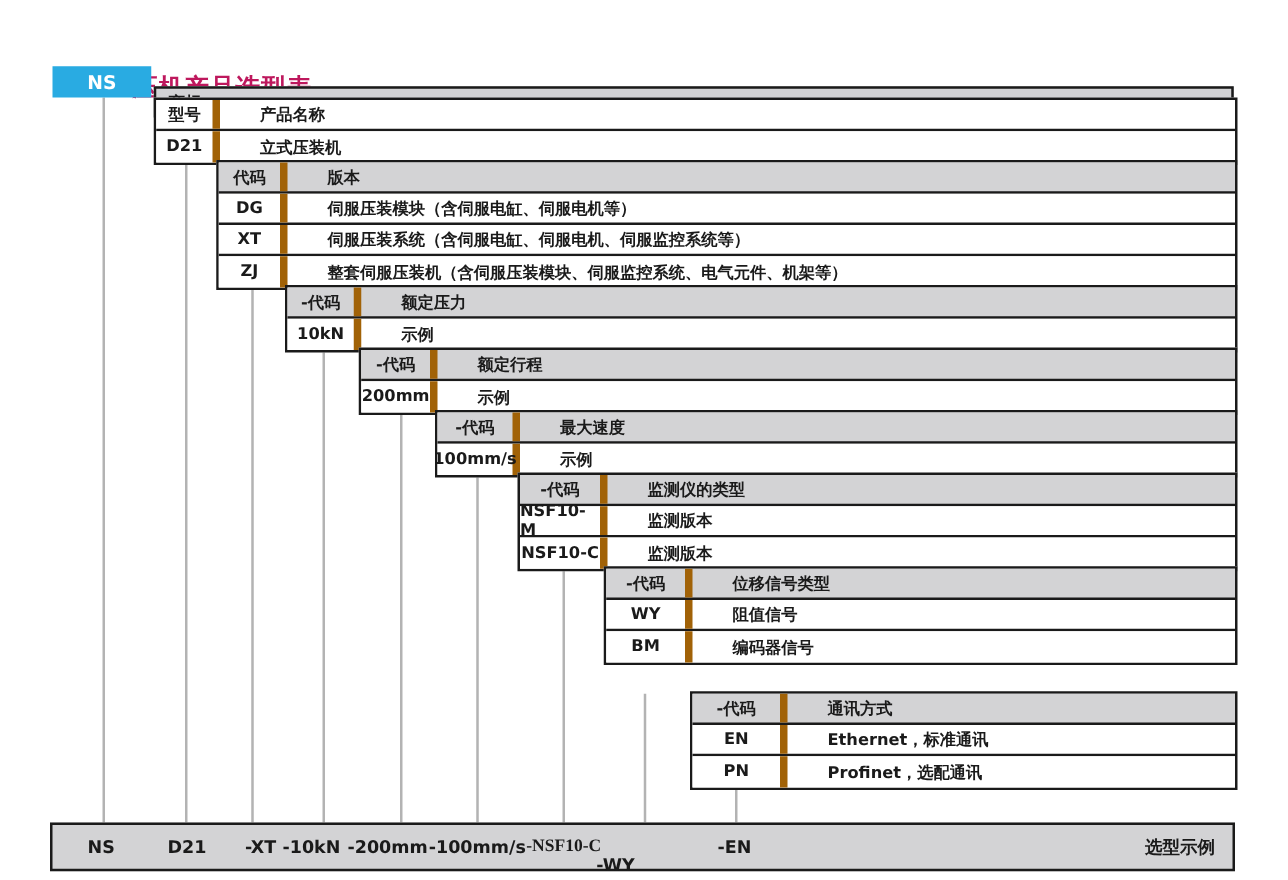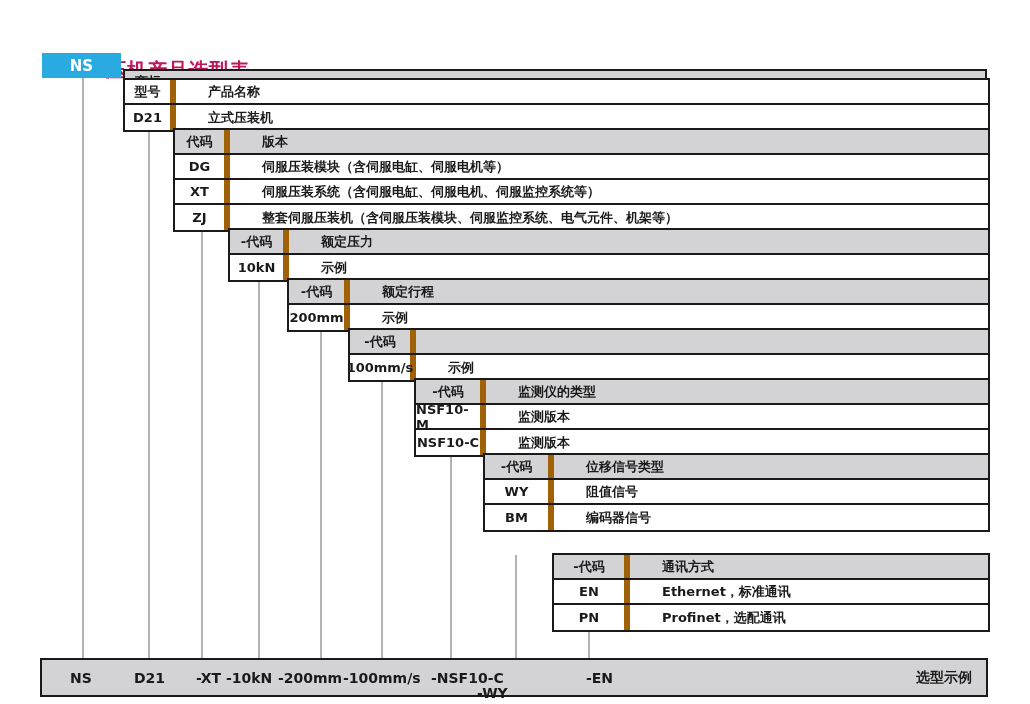--- a/index.html
+++ b/index.html
@@ -106,23 +106,23 @@
     font-size: 14px;
     font-weight: bold;
     white-space: nowrap;
   }
   .seg0 { left: 28px; }
   .seg1 { left: 92px; }
   .seg2 { left: 154px; }
   .seg3 { left: 184px; }
   .seg4 { left: 236px; }
   .seg5 { left: 301px; }
-  .seg6 { left: 389px; }
+  .seg6 { left: 379px; font-family: Liberation Serif, serif; }
   .seg7 { left: 435px; margin-top: 15px; }
-  .seg8 { left: 544px; }
+  .seg8 { left: 532px; }
   .example-label { right: 14px; }
 
   
   .b2 { left: 123px; top: 78px;  width: 867px; --c1: 51px; }
   .b3 { left: 173px; top: 128px; width: 817px; --c1: 55px; }
   .b4 { left: 228px; top: 228px; width: 762px; --c1: 59px; }
   .b5 { left: 287px; top: 278px; width: 703px; --c1: 61px; }
   .b6 { left: 348px; top: 328px; width: 642px; --c1: 66px; }
   .b7 { left: 414px; top: 378px; width: 576px; --c1: 70px; }
   .b8 { left: 483px; top: 453px; width: 507px; --c1: 69px; }
@@ -198,20 +198,21 @@
     </div>
     <div class="row">
       <div class="c1">200mm</div>
       <div class="c2">示例</div>
     </div>
   </div>
 
   <div class="block b6">
     <div class="row gray">
       <div class="c1">-代码</div>
+      <div class="c2">最大速度</div>
     </div>
     <div class="row">
       <div class="c1">100mm/s</div>
       <div class="c2">示例</div>
     </div>
   </div>
 
   <div class="block b7">
     <div class="row gray">
       <div class="c1">-代码</div>

